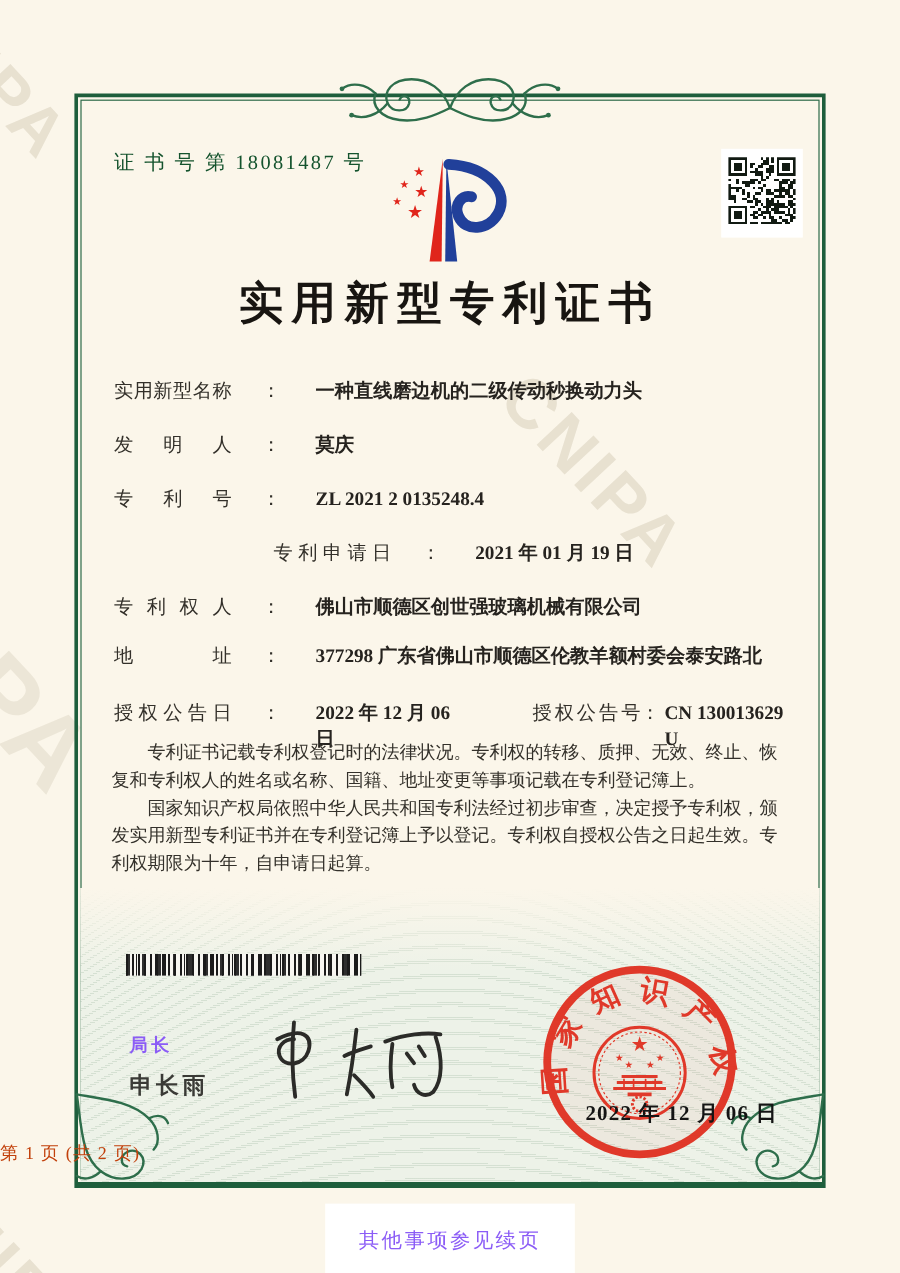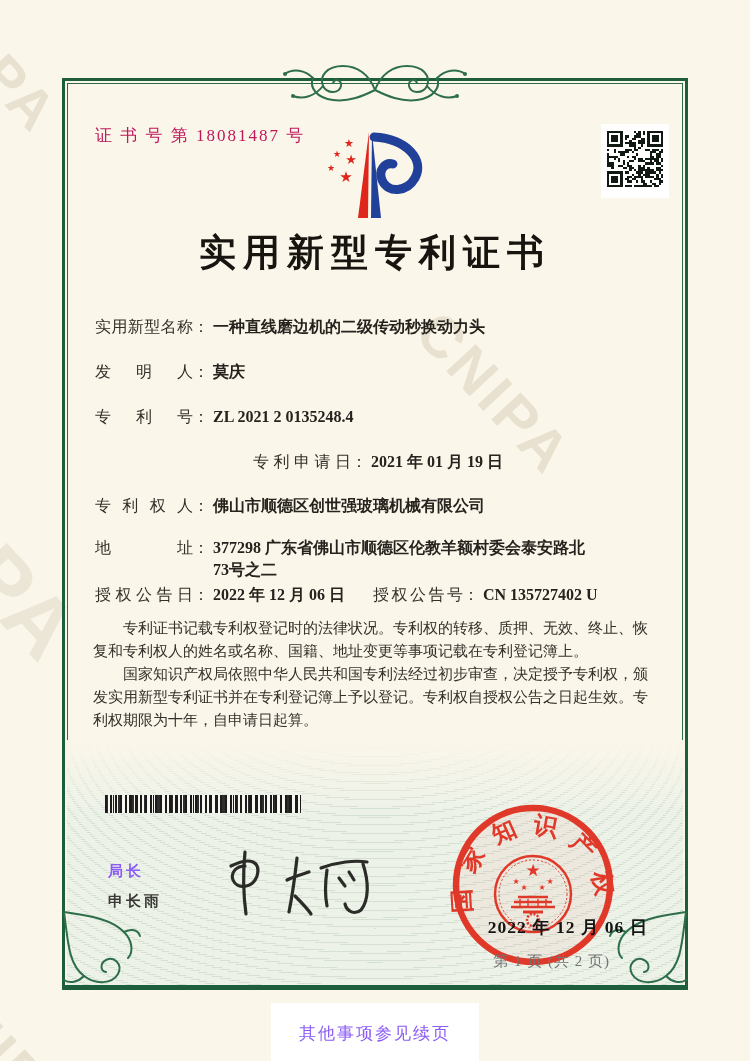--- a/index.html
+++ b/index.html
@@ -30,32 +30,32 @@
     position:absolute;left:67px;top:740px;width:616px;height:245px;
     background-color:#edf2e8;
     background-image:repeating-radial-gradient(140% 90% at 50% -70%,
       rgba(118,154,124,0.20) 0 1px, rgba(0,0,0,0) 1px 7px);
   }
   .guilloche-fade{
     position:absolute;left:0;top:0;right:0;height:70px;
     background:linear-gradient(#fbf6ea, rgba(251,246,234,0));
   }
   .cert-number{
-    position:absolute;left:95px;top:124px;font-size:17px;letter-spacing:2px;color:#be185d;
+    position:absolute;left:95px;top:124px;font-size:17px;letter-spacing:2px;color:#14532d;
   }
   .qr-patch{position:absolute;left:601px;top:124px;width:68px;height:74px;background:#ffffff;}
   .qr-patch svg{position:absolute;left:6px;top:7px;}
   .logo{position:absolute;left:303px;top:130px;}
   .title{
     position:absolute;left:0;top:228px;width:750px;text-align:center;
     font-size:37px;font-weight:bold;letter-spacing:7px;color:#181511;
   }
   .field-row{
     position:absolute;left:95px;width:566px;font-size:16px;line-height:22px;
-    display:flex;align-items:flex-start;
+    display:flex;align-items:flex-start;gap:25px;
   }
   .field-label{
     display:inline-block;width:98px;text-align:justify;text-align-last:justify;
     flex:none;color:#33302a;
   }
   .field-colon{flex:none;color:#33302a;}
   .field-value{font-weight:bold;color:#26231f;margin-left:4px;}
   .field-value .line2{display:block;}
   .row-pair .pair2{margin-left:28px;display:flex;}
   .paragraphs{
@@ -69,32 +69,32 @@
     background-image:
       repeating-linear-gradient(90deg,#1b1b1b 0 2px,rgba(0,0,0,0) 2px 5px),
       repeating-linear-gradient(90deg,#1b1b1b 0 1px,rgba(0,0,0,0) 1px 8px),
       repeating-linear-gradient(90deg,#2e2e2e 0 3px,rgba(0,0,0,0) 3px 13px);
   }
   .sig-title{
     position:absolute;left:108px;top:862px;font-size:15px;font-weight:bold;color:#8b5cf6;
     font-family:"Liberation Sans","DejaVu Sans",sans-serif;letter-spacing:3px;
   }
   .sig-name{
-    position:absolute;left:108px;top:892px;font-size:15px;font-weight:bold;color:#3a3a36;
+    position:absolute;left:108px;top:892px;font-size:19px;font-weight:bold;color:#3a3a36;
     font-family:"Liberation Sans","DejaVu Sans",sans-serif;letter-spacing:3px;
   }
   .signature-svg{position:absolute;left:215px;top:838px;}
   .seal{position:absolute;left:448px;top:800px;opacity:0.93;}
   .seal-date{
     position:absolute;left:462px;top:915px;width:212px;text-align:center;
     font-size:17.5px;font-weight:bold;color:#141414;letter-spacing:1px;z-index:6;
   }
   .page-footer{
-    position:absolute;left:0;top:952px;width:610px;text-align:right;
-    font-size:15px;color:#737373;letter-spacing:1px;
+    position:absolute;left:0;top:952px;width:610px;text-align:left;
+    font-size:15px;color:#c2410c;letter-spacing:1px;
   }
   .continuation{
     position:absolute;left:375px;top:1003px;transform:translateX(-50%);
     background:#ffffff;padding:19px 28px;font-size:17px;color:#8b5cf6;
     letter-spacing:2px;white-space:nowrap;
   }
   .orn{stroke:#2e6e4b;stroke-width:2;fill:none;stroke-linecap:round;}
   .sig-stroke{stroke:#2b2b28;stroke-width:3.2;fill:none;stroke-linecap:round;stroke-linejoin:round;}
 </style>
 </head>
@@ -196,30 +196,30 @@
   <span class="field-value">2021 年 01 月 19 日</span>
 </div>
 <div class="field-row" style="top:496px;font-family:Liberation Mono, monospace;">
   <span class="field-label">专利权人</span>
     <span class="field-colon">：</span>
   <span class="field-value">佛山市顺德区创世强玻璃机械有限公司</span>
 </div>
 <div class="field-row" style="top:537px;">
   <span class="field-label">地址</span>
     <span class="field-colon">：</span>
-  <span class="field-value"><span>377298 广东省佛山市顺德区伦教羊额村委会泰安路北</span><span class="line2">73号之二</span></span>
+  <span class="field-value"><span>377298 广东省佛山市顺德区伦教羊额村委会泰安路北</span></span>
 </div>
 <div class="field-row row-pair" style="top:584px;">
   <span class="field-label">授权公告日</span>
     <span class="field-colon">：</span>
   <span class="field-value">2022 年 12 月 06 日</span>
   <span class="pair2">
     <span class="field-label" style="width:90px;">授权公告号</span>
       <span class="field-colon">：</span>
-    <span class="field-value">CN 135727402 U</span>
+    <span class="field-value">CN 130013629 U</span>
   </span>
 </div>
 
 <div class="paragraphs">
   <p>专利证书记载专利权登记时的法律状况。专利权的转移、质押、无效、终止、恢复和专利权人的姓名或名称、国籍、地址变更等事项记载在专利登记簿上。</p>
   <p>国家知识产权局依照中华人民共和国专利法经过初步审查，决定授予专利权，颁发实用新型专利证书并在专利登记簿上予以登记。专利权自授权公告之日起生效。专利权期限为十年，自申请日起算。</p>
 </div>
 
 <div class="barcode"></div>
 

